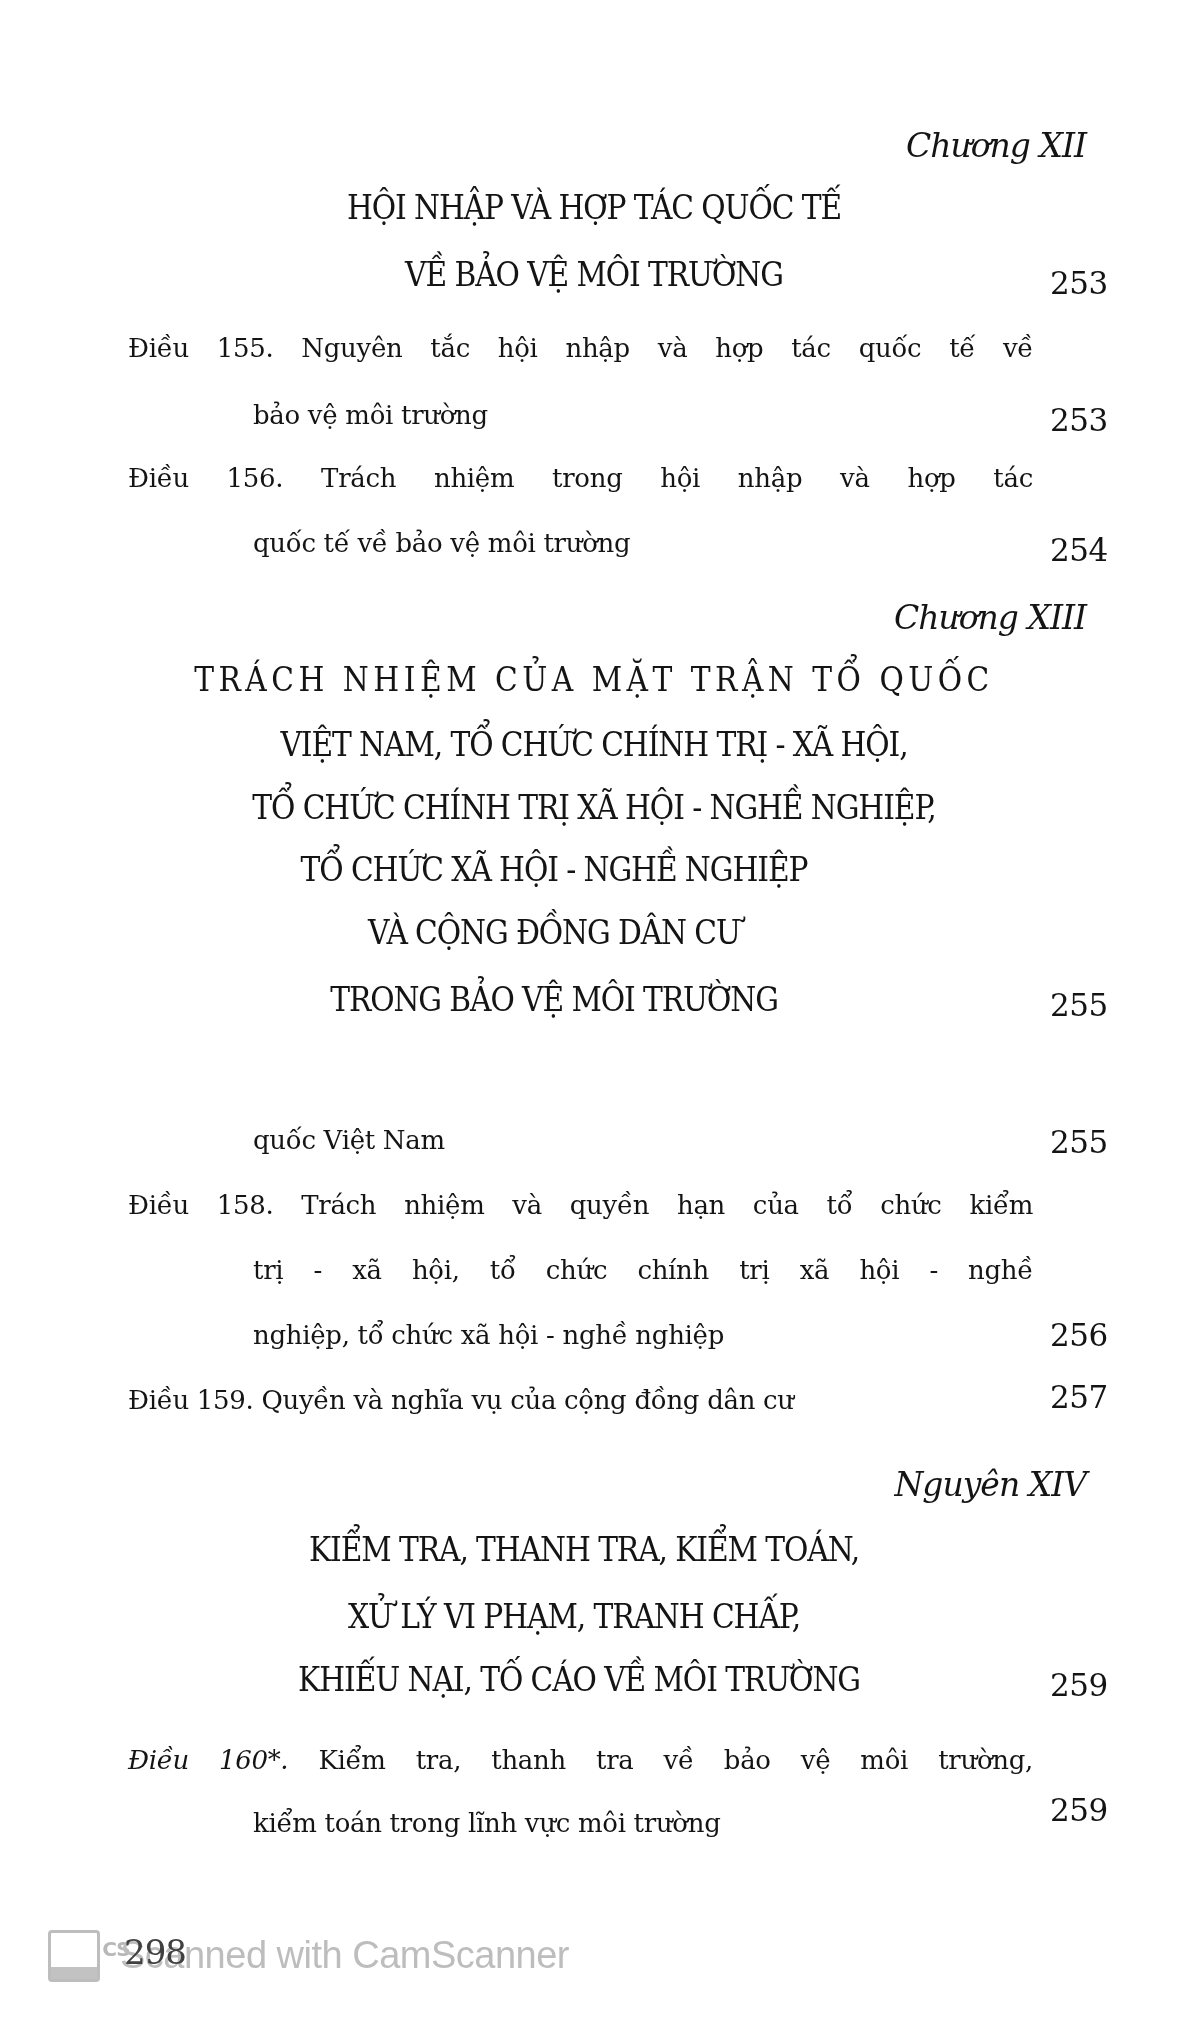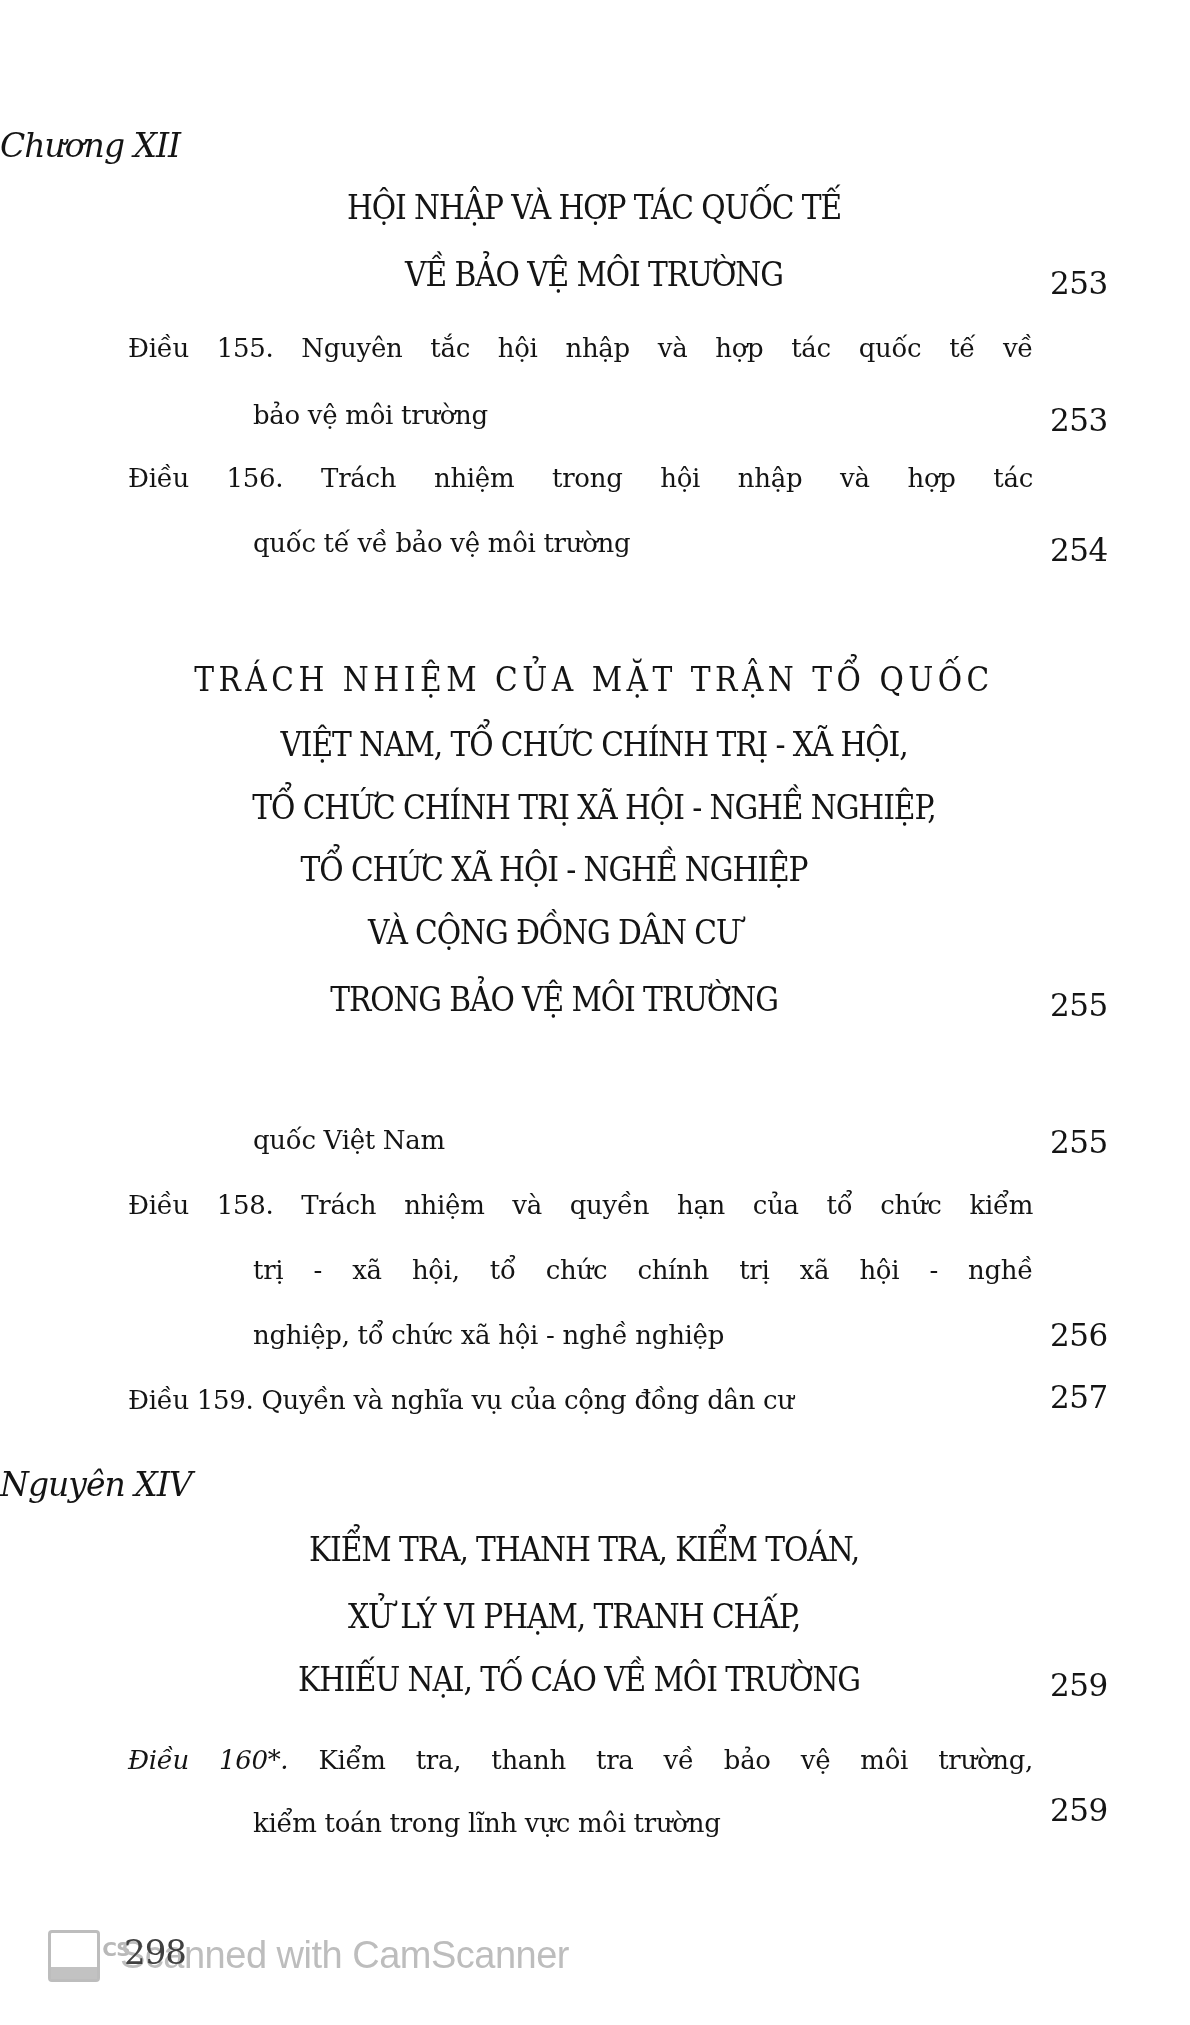--- a/index.html
+++ b/index.html
@@ -6,21 +6,21 @@
   body {
     width: 1190px; height: 2025px; background: #ffffff; position: relative; overflow: hidden;
     font-family: "DejaVu Serif", "Liberation Serif", serif; color: #141414;
   }
   .page { position: absolute; left: 0; top: 0; width: 1190px; height: 2025px; }
   .line {
     position: absolute; font-size: 26px; line-height: 40px; white-space: nowrap;
     letter-spacing: -0.3px;
   }
   .chapter-label {
-    font-style: italic; font-size: 33px; left: 0; width: 1086px; text-align: left;
+    font-style: italic; font-size: 33px; left: 0; width: 1086px; text-align: right;
     letter-spacing: -1px;
   }
   .chapter-title {
     font-size: 33px; left: 0; width: 1190px; text-align: center; letter-spacing: -1.2px;
     transform: scaleX(0.9); transform-origin: 585px 0;
   }
   .article { left: 128px; width: 905px; text-align: justify; text-align-last: justify; }
   .article-cont { left: 253px; }
   .article-cont.justify { width: 780px; text-align: justify; text-align-last: justify; }
   .pagenum {
@@ -66,20 +66,21 @@
   <div class="line article-cont" style="top:395px">bảo vệ môi trường</div>
   <div class="pagenum" style="top:400px">253</div>
 
   <div class="line article" style="top:458px">
     <span>Điều 156.</span>
     <span>Trách nhiệm trong hội nhập và hợp tác</span>
   </div>
   <div class="line article-cont" style="top:523px">quốc tế về bảo vệ môi trường</div>
   <div class="pagenum" style="top:530px">254</div>
 
+  <div class="line chapter-label" style="top:598px">Chương XIII</div>
   <div class="line chapter-title" style="top:660px; letter-spacing:5px">TRÁCH NHIỆM CỦA MẶT TRẬN TỔ QUỐC</div>
   <div class="line chapter-title" style="top:725px">VIỆT NAM, TỔ CHỨC CHÍNH TRỊ - XÃ HỘI,</div>
   <div class="line chapter-title" style="top:788px">TỔ CHỨC CHÍNH TRỊ XÃ HỘI - NGHỀ NGHIỆP,</div>
   <div class="line chapter-title" style="top:850px; left:-40px">TỔ CHỨC XÃ HỘI - NGHỀ NGHIỆP</div>
   <div class="line chapter-title" style="top:913px; left:-40px">VÀ CỘNG ĐỒNG DÂN CƯ</div>
   <div class="line chapter-title" style="top:980px; left:-40px">TRONG BẢO VỆ MÔI TRƯỜNG</div>
   <div class="pagenum" style="top:985px">255</div>
 
   <div class="line article-cont" style="top:1120px">quốc Việt Nam</div>
   <div class="pagenum" style="top:1122px">255</div>

